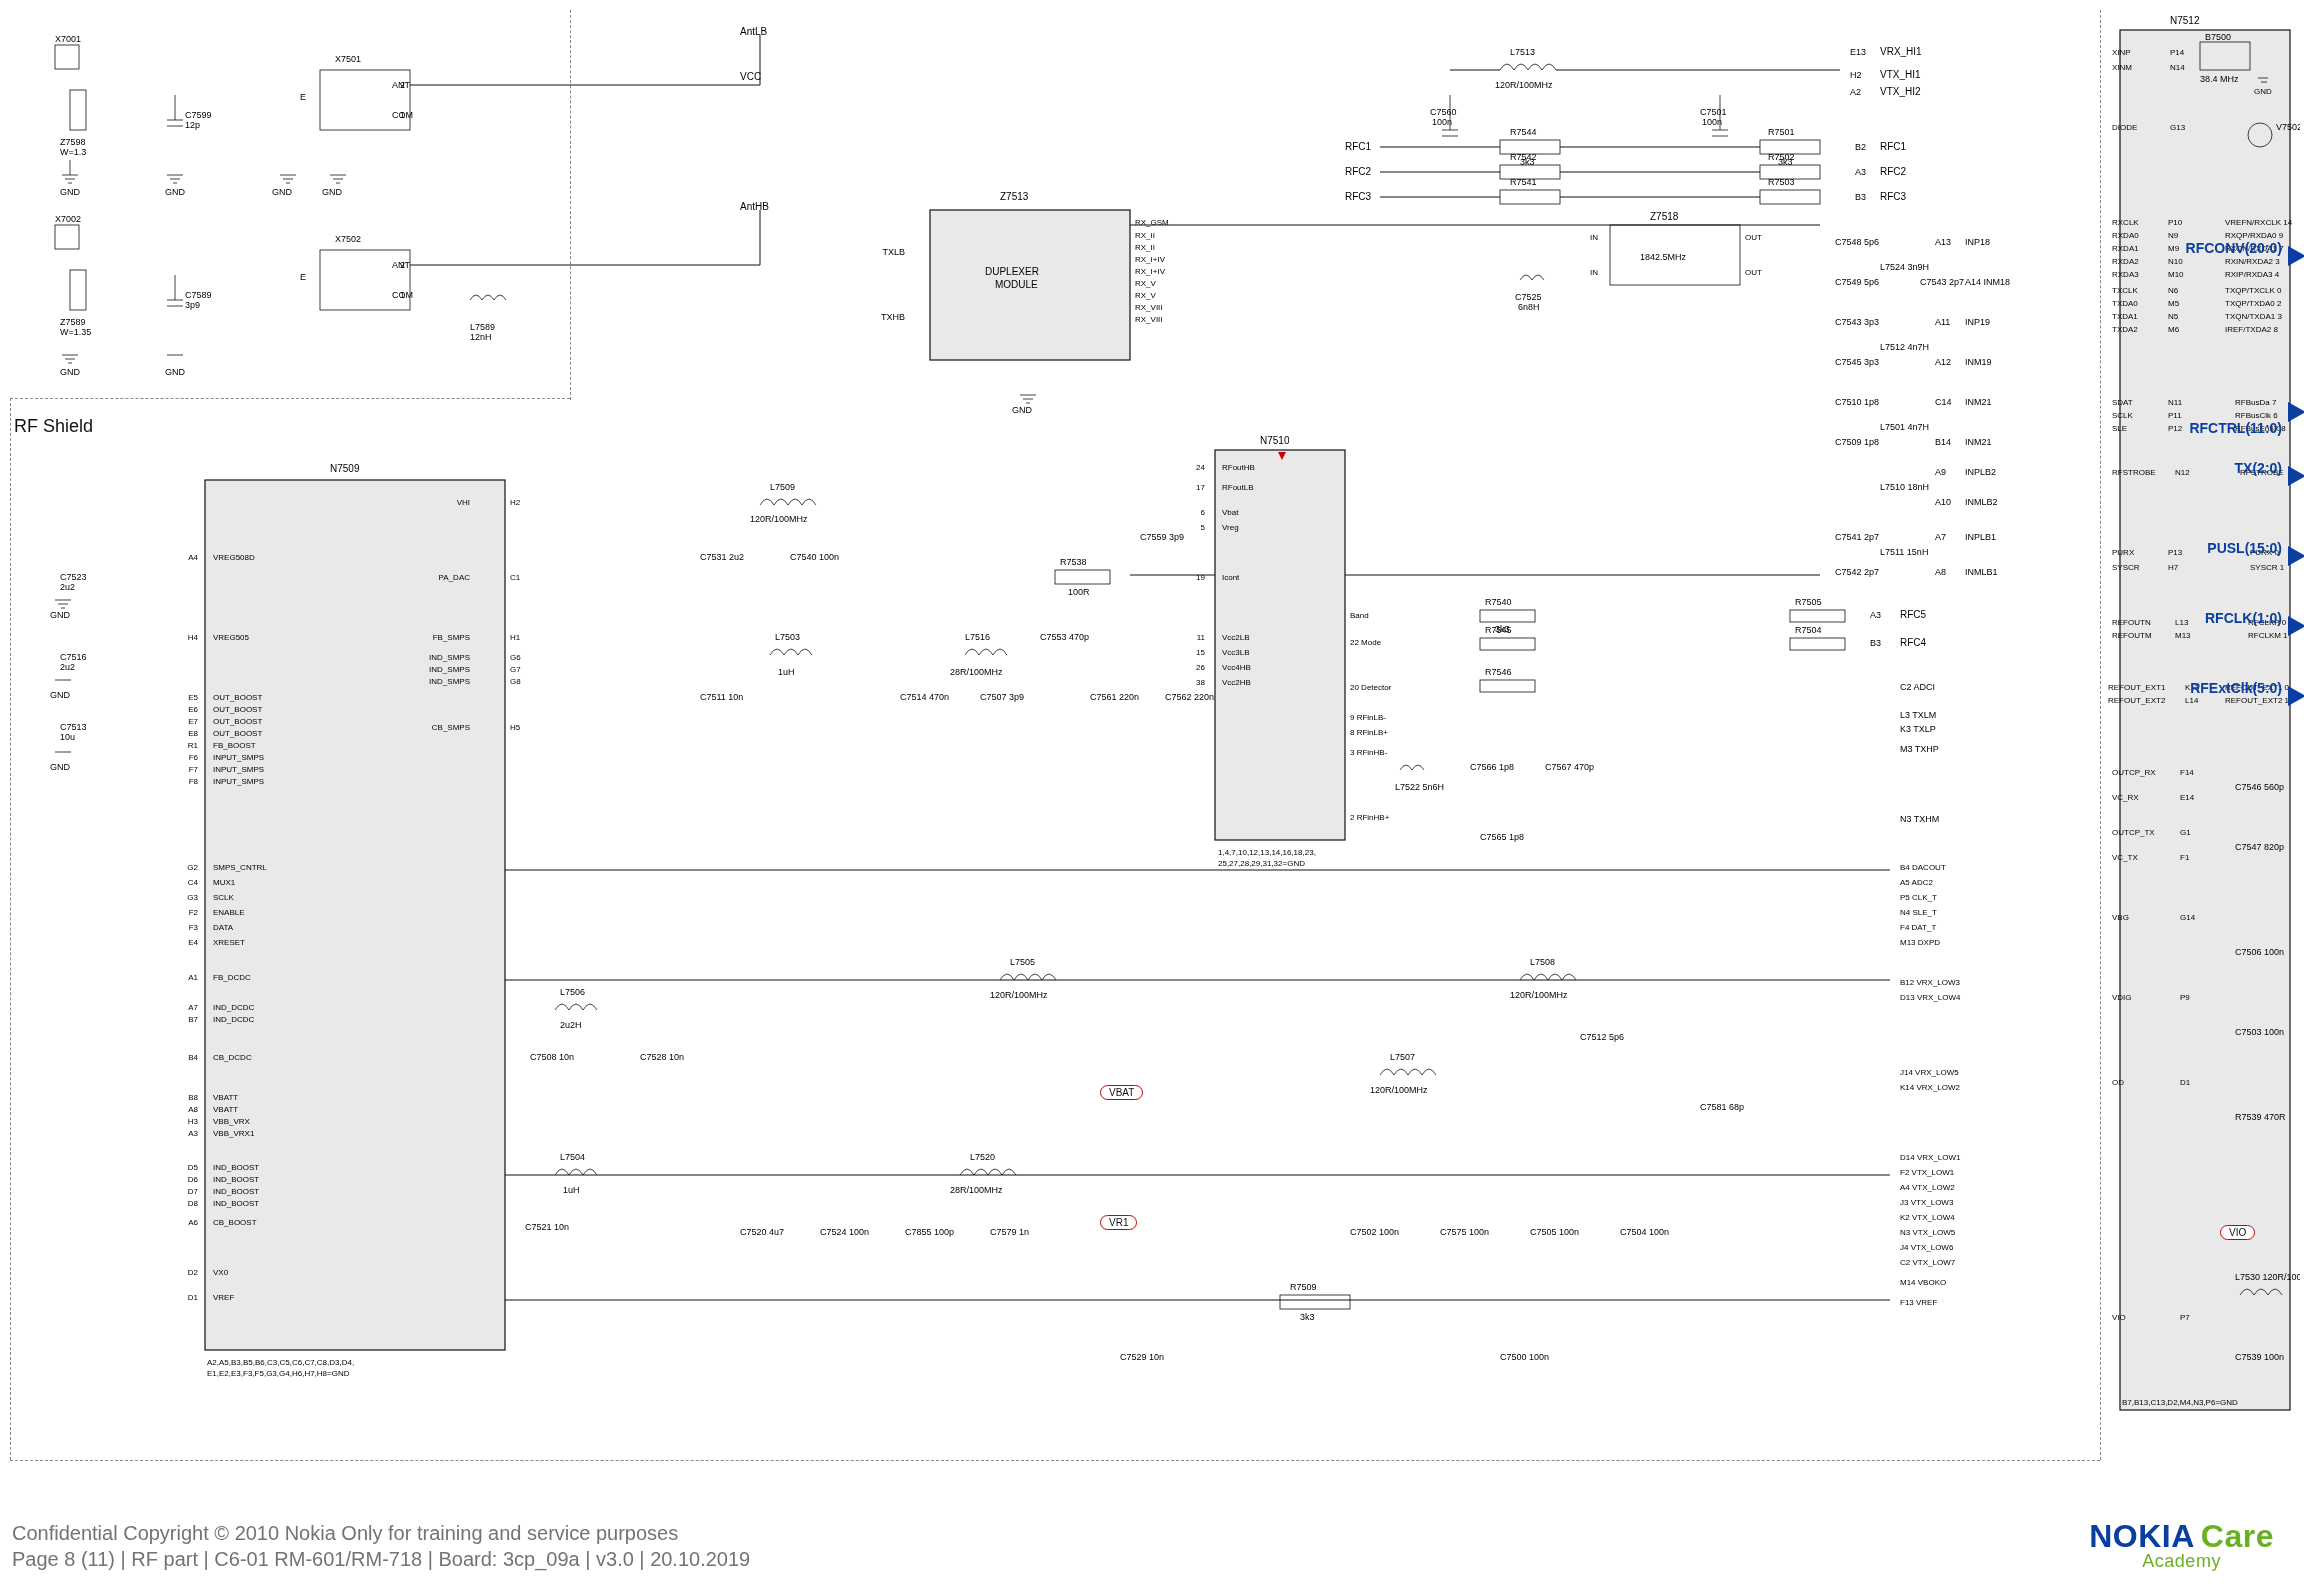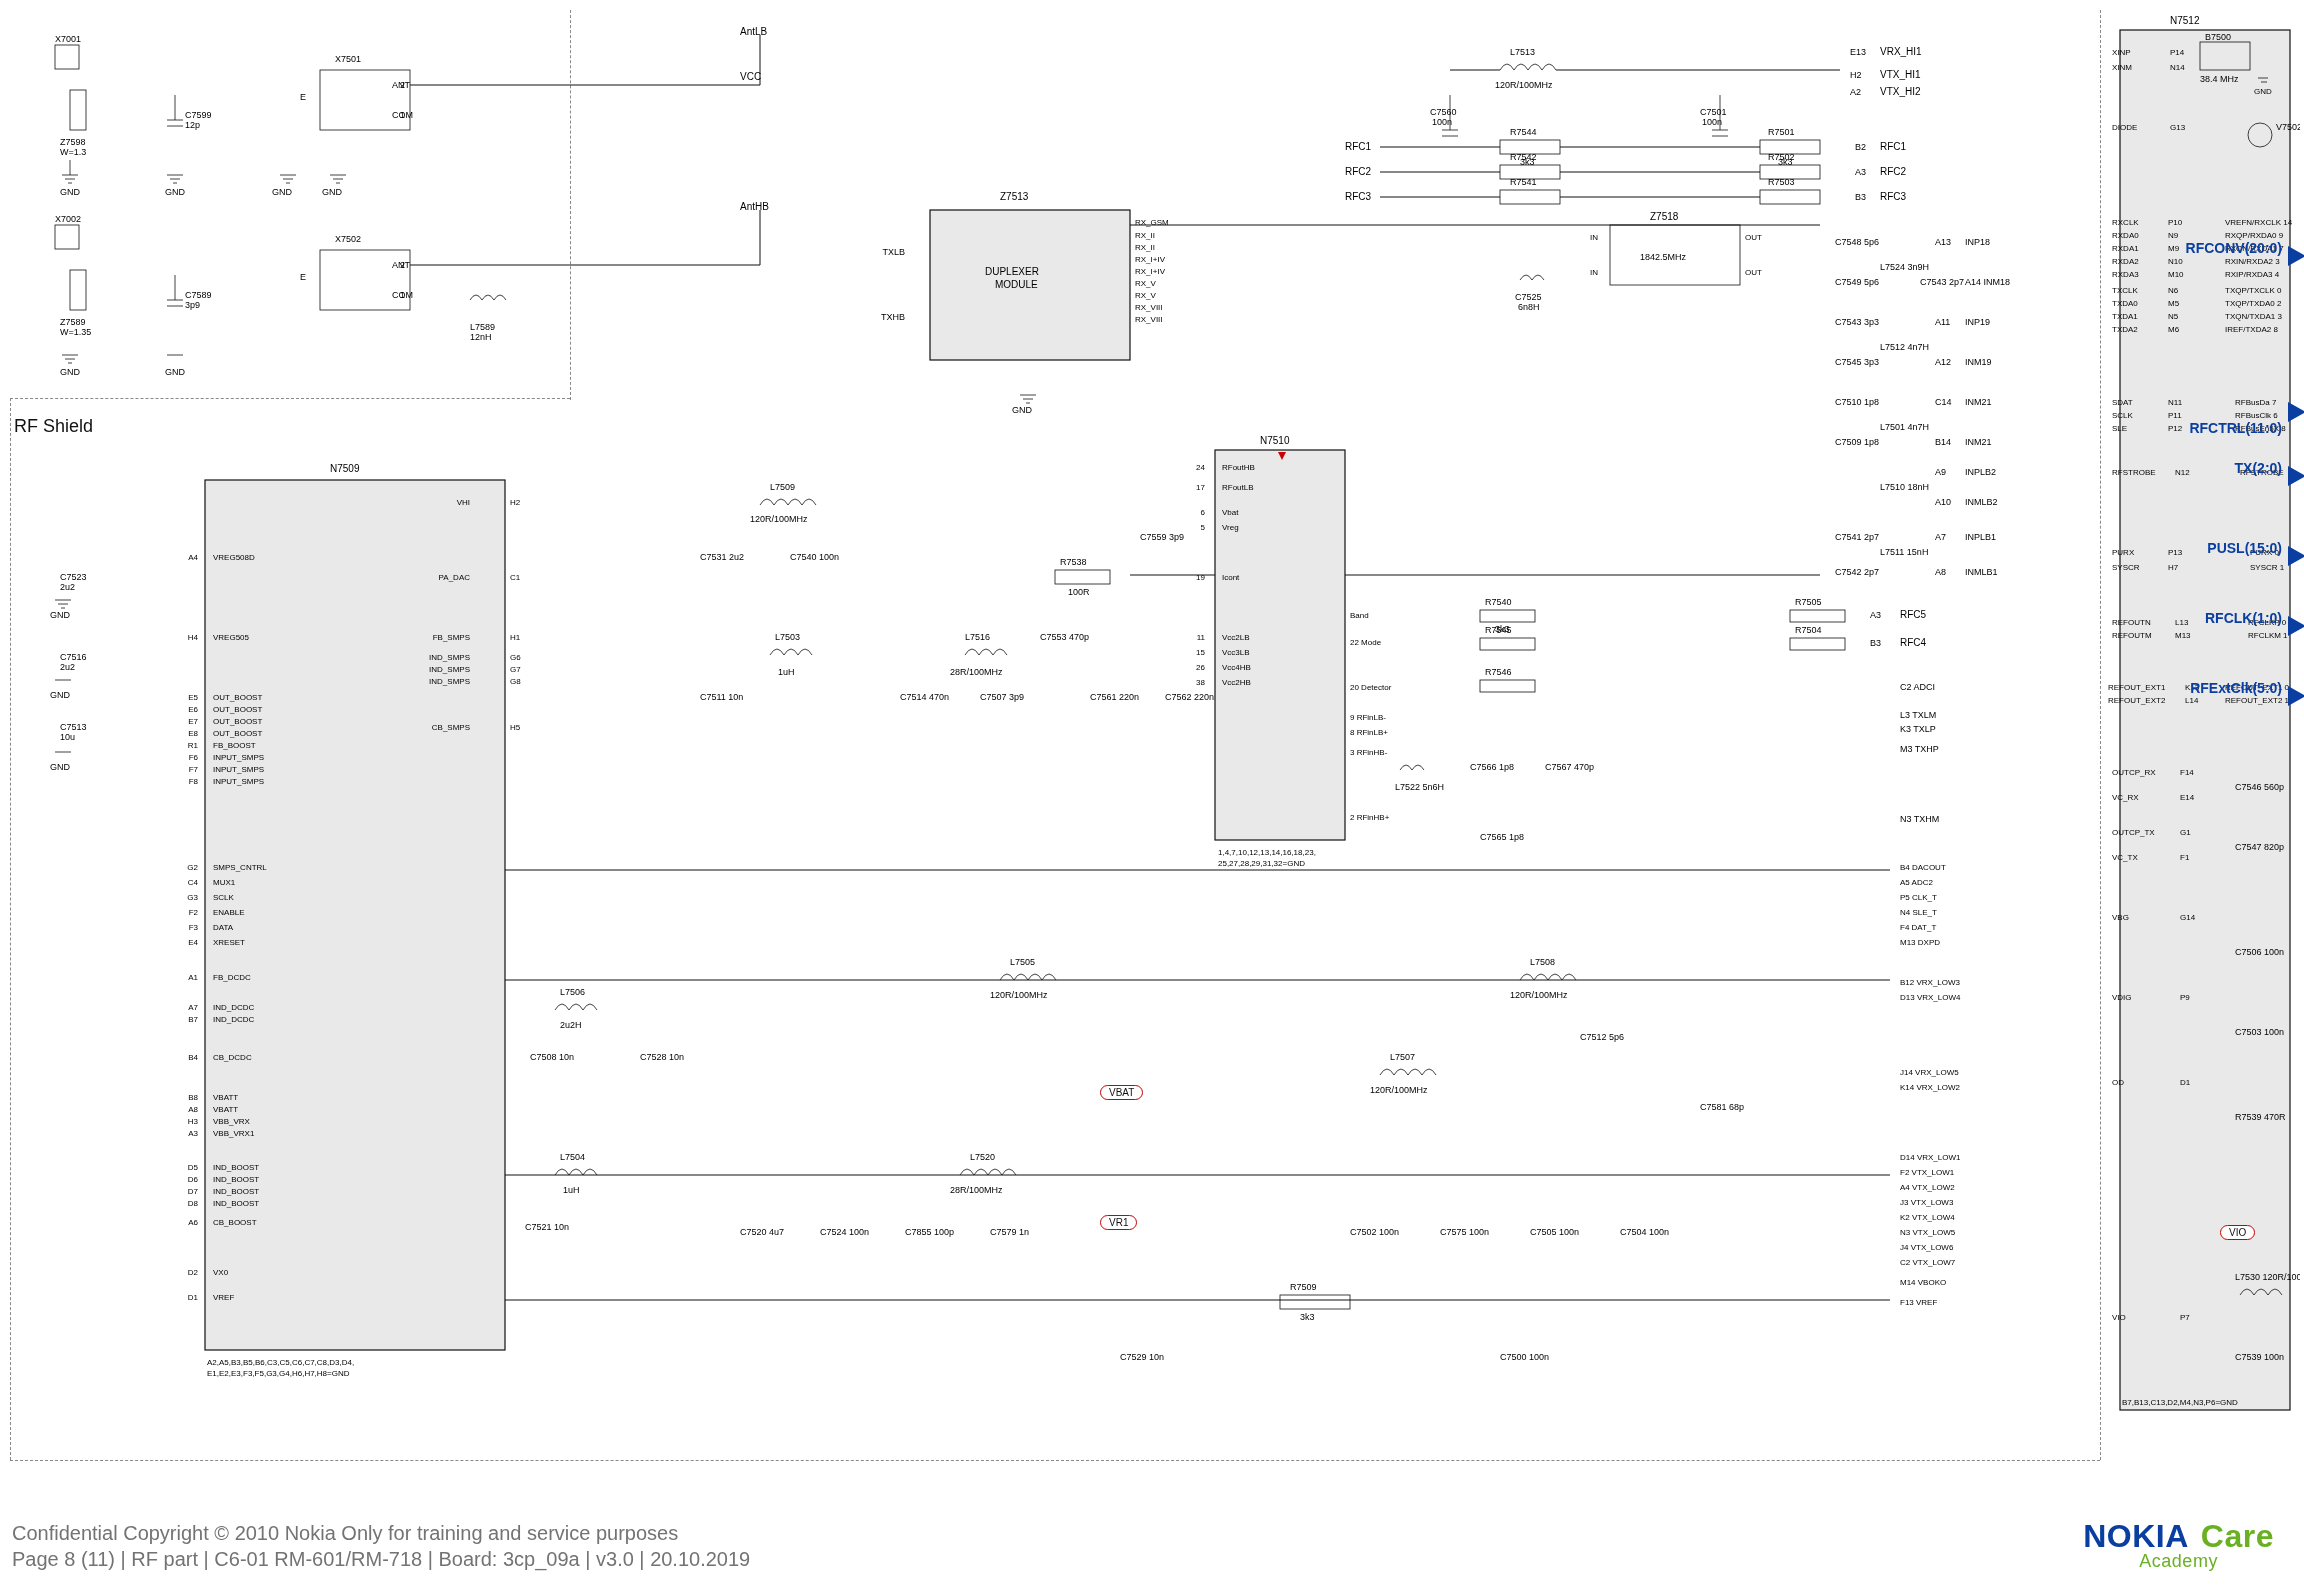--- a/index.html
+++ b/index.html
@@ -1,20 +1,20 @@
 <!DOCTYPE html>
 <html><head>
 <meta charset="utf-8">
 <style>
   html,body{margin:0;padding:0;background:#fff;font-family:Arial,Helvetica,sans-serif;color:#111;}
   .page{position:relative;width:2304px;height:1590px;overflow:hidden;}
   .schematic{position:absolute;left:0;top:0;width:2300px;height:1480px;}
   .footer{position:absolute;left:12px;bottom:18px;font-size:20px;line-height:26px;color:#737373;}
   .logo{position:absolute;right:30px;bottom:18px;font-size:32px;font-weight:700;color:#0a3ea0;letter-spacing:.5px;}
-  .logo .care{color:#6ab023;font-weight:700;margin-left:12px;}
+  .logo .care{color:#6ab023;font-weight:700;margin-left:6px;}
   .logo .acad{display:block;font-size:18px;color:#6ab023;font-weight:400;text-align:center;margin-top:-4px;}
   .pill{position:absolute;border:1.4px solid #c00;border-radius:10px;padding:1px 8px;font-size:10px;color:#111;background:#fff;}
   .bus{position:absolute;color:#0a3ea0;font-size:14px;font-weight:600;}
   .busArrow{position:absolute;width:0;height:0;border-top:10px solid transparent;border-bottom:10px solid transparent;border-left:18px solid #0a3ea0;}
   .shield{position:absolute;font-size:18px;color:#111;}
   .dash{position:absolute;border-top:1.2px dashed #888;}
   .dashV{position:absolute;border-left:1.2px dashed #888;}
   svg text{font-family:Arial,Helvetica,sans-serif;}
   .ic{fill:#e9e9e9;stroke:#111;stroke-width:1.2;}
   .wire{stroke:#111;stroke-width:1;fill:none;}

